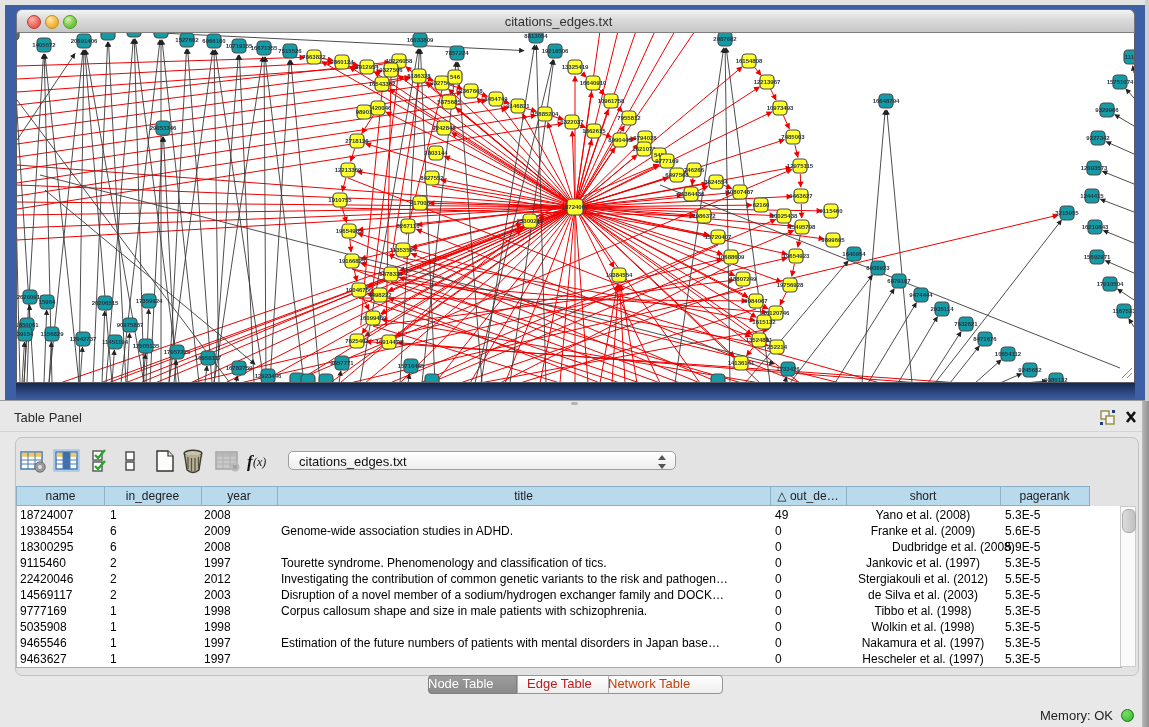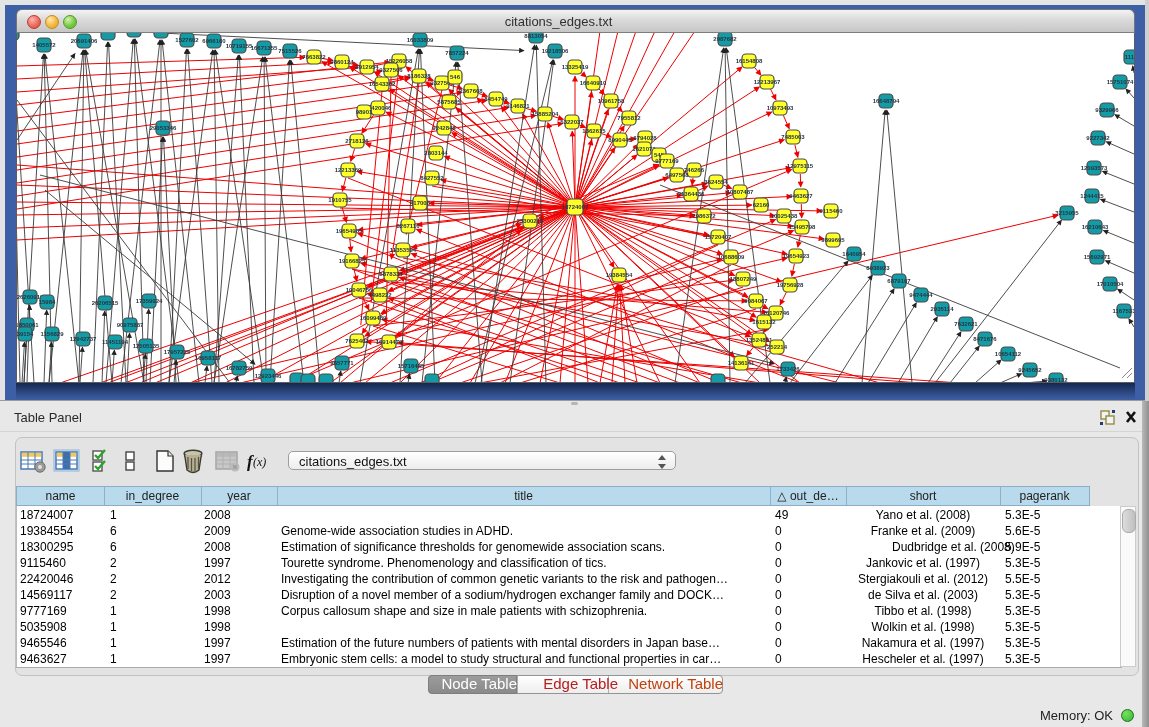--- a/index.html
+++ b/index.html
@@ -21,21 +21,21 @@
 #thead{left:16px;top:486px;width:1074px;height:20px;background:#b9d9ec;border:1px solid #89aec6;box-sizing:border-box}
 .hc{position:absolute;top:0;height:18px;line-height:18px;text-align:center;font-size:12px;color:#222;border-right:1px solid #8cb2ca}
 #tbody{left:16px;top:506px;width:1104px;height:161px;background:#fff;border-left:1px solid #bbb;border-right:1px solid #bbb;border-bottom:1px solid #aaa}
 .trow{position:absolute;left:0;width:1149px;height:16px;font-size:12px;color:#000}
 .trow span{position:absolute;top:1px;white-space:nowrap;overflow:hidden}
 #sbar{left:1120px;top:506px;width:16px;height:161px;background:#fafafa;border:1px solid #ccc;box-sizing:border-box}
 #sthumb{left:1122px;top:509px;width:12px;height:22px;background:linear-gradient(90deg,#ddd,#bfbfbf);border:1px solid #aaa;border-radius:6px}
 #tabs{left:428px;top:675px;width:295px;height:19px;border:1px solid #949494;border-radius:4px;background:linear-gradient(#fff,#eee);box-sizing:border-box}
 #seg1{left:428px;top:675px;width:89px;height:19px;background:linear-gradient(#9c9c9c,#8a8a8a);
  border:1px solid #7e7e7e;border-radius:4px 0 0 4px;color:#fff;box-sizing:border-box}
-.seg{position:absolute;font-size:15px;text-align:right;line-height:18px}
+.seg{position:absolute;font-size:13px;text-align:left;line-height:18px}
 #memory{right:36px;top:708px;font-size:13px;color:#222}
 #memdot{left:1121px;top:709px;width:13px;height:13px;border-radius:50%;background:radial-gradient(circle at 35% 30%,#7ae05e,#2eb832);border:1.5px solid #1d6e22;box-sizing:border-box}
 #rightstrip{left:1145px;top:0;width:4px;height:727px;background:#cfcfcf}
 #rightstrip2{left:1142px;top:401px;width:7px;height:326px;background:linear-gradient(90deg,#b9b9b9,#8f8f8f)}
 </style></head><body>
 <div class="abs" id="bluebg"></div>
 <div class="abs" id="winshadow"></div>
 <div class="abs" id="canvas"></div>
 <svg width="1117" height="350" style="position:absolute;left:17px;top:32px">
 <defs>
@@ -708,21 +708,20 @@
     <span style="left:204px">2009</span>
     <span style="left:281px;width:486px">Genome‑wide association studies in ADHD.</span>
     <span style="left:775px">0</span>
     <span style="left:846px;width:154px;text-align:center">Franke et al. (2009)</span>
     <span style="left:1005px">5.6E‑5</span>
   </div>
 <div class="trow" style="top:539px">
     <span style="left:20px">18300295</span>
     <span style="left:110px">6</span>
     <span style="left:204px">2008</span>
-    <span style="left:281px;width:486px">Estimation of significance thresholds for genomewide association scans.</span>
     <span style="left:775px">0</span>
     <span style="left:892px;width:154px;text-align:left">Dudbridge et al. (2008)</span>
     <span style="left:1005px">5.9E‑5</span>
   </div>
 <div class="trow" style="top:555px">
     <span style="left:20px">9115460</span>
     <span style="left:110px">2</span>
     <span style="left:204px">1997</span>
     <span style="left:281px;width:486px">Tourette syndrome. Phenomenology and classification of tics.</span>
     <span style="left:775px">0</span>
@@ -770,21 +769,20 @@
     <span style="left:204px">1997</span>
     <span style="left:281px;width:486px">Estimation of the future numbers of patients with mental disorders in Japan base…</span>
     <span style="left:775px">0</span>
     <span style="left:846px;width:154px;text-align:center">Nakamura et al. (1997)</span>
     <span style="left:1005px">5.3E‑5</span>
   </div>
 <div class="trow" style="top:651px">
     <span style="left:20px">9463627</span>
     <span style="left:110px">1</span>
     <span style="left:204px">1997</span>
-    <span style="left:281px;width:486px">Embryonic stem cells: a model to study structural and functional properties in car…</span>
     <span style="left:775px">0</span>
     <span style="left:846px;width:154px;text-align:center">Hescheler et al. (1997)</span>
     <span style="left:1005px">5.3E‑5</span>
   </div>
 <div class="abs" id="sbar"></div>
 <div class="abs" id="sthumb"></div>
 <div class="abs" id="tabs"></div>
 <div class="abs" id="seg1"></div>
 <div class="abs" style="left:517px;top:676px;width:1px;height:17px;background:#b0b0b0"></div>
 <div class="abs" style="left:608px;top:676px;width:1px;height:17px;background:#b0b0b0"></div>

